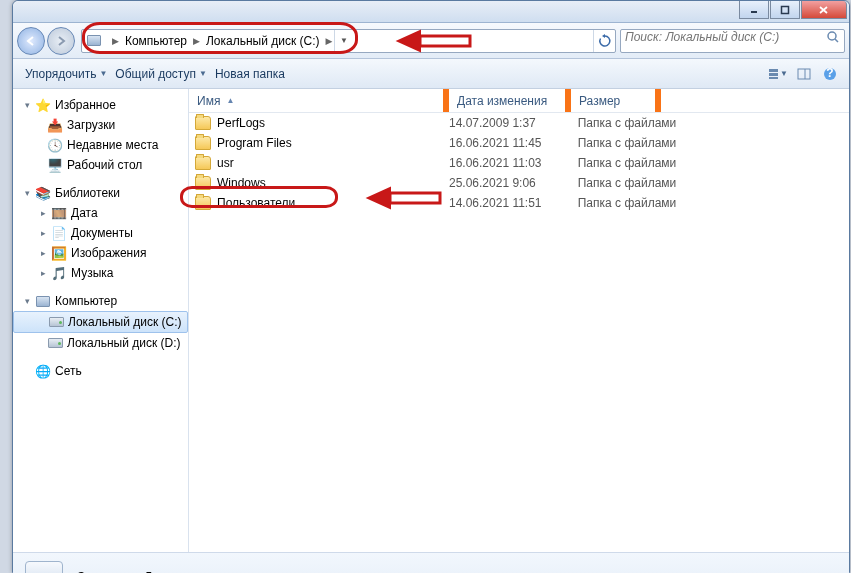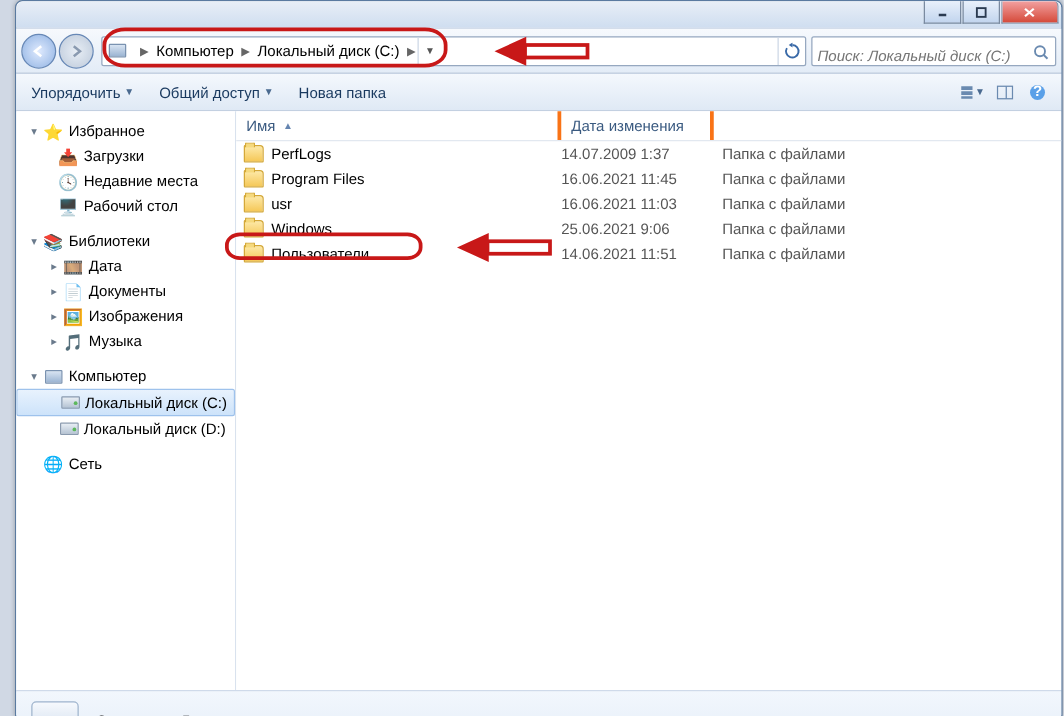--- a/index.html
+++ b/index.html
@@ -17,43 +17,43 @@
 .navrow { height: 36px; background: linear-gradient(#f6f9fd,#e3ecf7); border-bottom: 1px solid #b4c4da; display: flex; align-items: center; padding: 0 4px; position: relative; }
 .navbtn { width: 28px; height: 28px; border-radius: 50%; background: radial-gradient(#dfeafe,#8fb2e2); border: 1px solid #6788b6; display: flex; align-items: center; justify-content: center; color: #fff; cursor: pointer; margin-right: 2px; }
 .navbtn.fwd { background: radial-gradient(#e8eef5,#bcc9da); }
 
 .address { flex: 1; height: 24px; border: 1px solid #96a8c0; background: #fff; display: flex; align-items: center; margin: 0 4px; position: relative; border-radius: 2px; }
 .crumb { display: inline-flex; align-items: center; padding: 0 4px; height: 100%; cursor: pointer; }
 .csep { color: #666; padding: 0 2px; font-size: 9px; }
 .refresh { width: 22px; height: 22px; border-left: 1px solid #cdd8e6; display: flex; align-items: center; justify-content: center; cursor: pointer; margin-left: auto; }
 .dropbtn { width: 18px; height: 22px; border-left: 1px solid #cdd8e6; display: flex; align-items: center; justify-content: center; cursor: pointer; font-size: 8px; color: #555; }
 
-.search { width: 196px; height: 24px; border: 1px solid #96a8c0; background: #fff; display: flex; align-items: flex-end; padding: 0 4px; border-radius: 2px; }
+.search { width: 225px; height: 24px; border: 1px solid #96a8c0; background: #fff; display: flex; align-items: flex-start; padding: 0 4px; border-radius: 2px; }
 .search input { border: none; outline: none; flex: 1; color: #888; font-style: italic; background: transparent; }
 
-.toolbar { height: 30px; background: linear-gradient(#f4f8fd,#dfe9f5); border-bottom: 1px solid #c3d0e1; display: flex; align-items: center; padding: 0 8px; gap: 12px; }
+.toolbar { height: 30px; background: linear-gradient(#f4f8fd,#dfe9f5); border-bottom: 1px solid #c3d0e1; display: flex; align-items: center; padding: 0 8px; }
 .tbitem { display: flex; align-items: center; gap: 3px; color: #19395f; cursor: pointer; padding: 2px 4px; }
 .tbdrop { font-size: 8px; color: #4a6a90; }
 .tbright { margin-left: auto; display: flex; gap: 4px; }
 .tbicon { width: 22px; height: 22px; border: 1px solid transparent; display: flex; align-items: center; justify-content: center; cursor: pointer; border-radius: 2px; }
 
 .body { display: flex; height: 463px; }
 
 .side { width: 176px; border-right: 1px solid #d9e2ee; background: #fff; overflow: hidden; padding-top: 6px; }
 .tree { list-style: none; }
 .tree li { display: flex; align-items: center; padding: 2px 4px 2px 16px; cursor: pointer; min-height: 20px; }
 .tree li.hdr { padding-left: 12px; margin-top: 8px; }
 .tree li.hdr:first-child { margin-top: 0; }
 .tree li.sel { background: linear-gradient(#e8f2fd,#cde3fa); border: 1px solid #9ec2ec; border-radius: 2px; }
 .tri { width: 10px; font-size: 9px; color: #6a7a8c; display: inline-block; }
 .ico { width: 16px; height: 16px; margin-right: 4px; display: inline-flex; align-items: center; justify-content: center; font-size: 13px; }
 
 .main { flex: 1; display: flex; flex-direction: column; background: #fff; }
 .cols { height: 24px; border-bottom: 1px solid #e2e8f0; display: flex; align-items: center; color: #3a5a80; }
-.col { padding: 0 8px; border-right: 3px solid #f97316; height: 100%; display: flex; align-items: center; cursor: pointer; }
+.col { padding: 0 8px; border-right: 6px solid #f97316; height: 100%; display: flex; align-items: center; cursor: pointer; }
 .col.name { width: 260px; }
 .col.date { width: 122px; }
 .col.type { width: 112px; }
 .col.size { width: 90px; }
 .sortarr { font-size: 8px; margin-left: 6px; color: #6585b0; }
 
 .files { flex: 1; overflow: auto; }
 .frow { display: flex; align-items: center; height: 20px; padding-left: 6px; cursor: pointer; }
 .fname { width: 254px; display: flex; align-items: flex-end; }
 .fico { width: 16px; height: 14px; background: linear-gradient(#fde9a8,#f5c858); border: 1px solid #d4a838; border-radius: 1px 3px 1px 1px; margin-right: 6px; position: relative; }
@@ -252,20 +252,21 @@
       </ul>
     </div>
 
     <div class="main">
       <div class="cols">
         <div class="col name">
             <span>Имя</span>
             <span class="sortarr">▲</span>
           </div>
         <div class="col date">Дата изменения</div>
+        <div class="col size">Размер</div>
       </div>
       <div class="files" id="filelist">
           <div class="frow">
             <div class="fname">
               <span class="fico"></span>
               <span>PerfLogs</span>
             </div>
             <div class="fdate">14.07.2009 1:37</div>
             <div class="ftype">Папка с файлами</div>
           </div>

